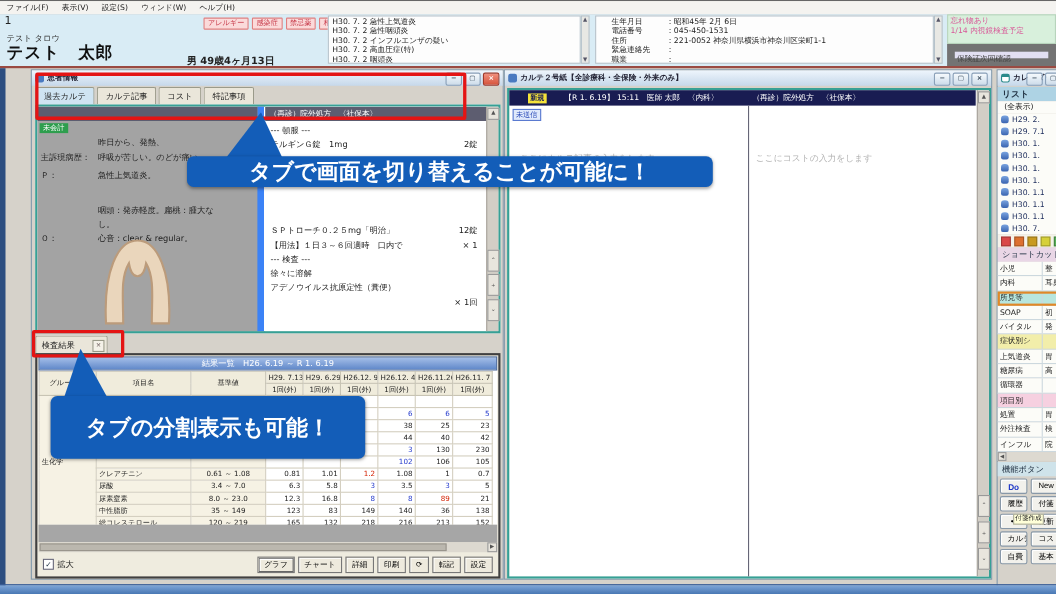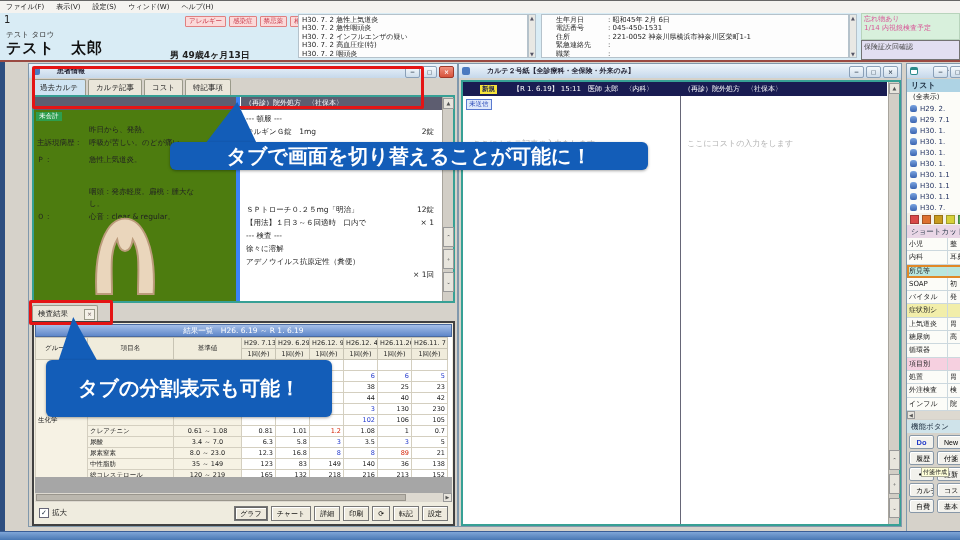--- a/index.html
+++ b/index.html
@@ -22,42 +22,42 @@
   .vsb{width:8px;background:#e8e8e4;border:1px solid #b5c2cb;box-sizing:border-box;font-size:5px;color:#556;}
   .vsb .a{position:absolute;left:0;width:100%;text-align:center;line-height:6px;}
   #diagsb{left:528px;top:1px;height:44px;}
   #details{left:541px;top:1px;width:308px;height:44px;background:#fdfdfd;border:1px solid #b5c2cb;overflow:hidden;padding:1px 0 0 14px;box-sizing:border-box;}
   .drow{display:flex;font-size:7px;line-height:8.4px;white-space:nowrap;}
   .dlbl{width:52px;}
   #detailssb{left:849px;top:1px;height:44px;}
   #notes{left:861px;top:0;width:99px;height:47px;}
   #notes-green{position:absolute;left:0;top:0;width:99px;height:27px;background:#d8f0dc;border:1px solid #b8d4bc;box-sizing:border-box;padding:1px 2px;}
   #notes-green div{font-size:7px;line-height:9px;color:#d85898;white-space:nowrap;}
-  #notes-purple{position:absolute;left:0;top:27px;width:99px;height:20px;background:#e2dff2;border:1px solid #737373;box-sizing:border-box;padding:2px 2px;}
+  #notes-purple{position:absolute;left:0;top:27px;width:99px;height:20px;background:#e2dff2;border:7px solid #737373;box-sizing:border-box;padding:2px 2px;}
   #notes-purple div{font-size:7px;line-height:9px;color:#444;white-space:nowrap;}
   #maroon{left:0;top:60px;width:960px;height:2px;background:#9a4a42;}
   #navstrip{left:0;top:62px;width:5px;height:478px;background:#2d4e80;}
   
   .win{position:absolute;background:#d6d2ca;border:1px solid #8098ac;box-sizing:border-box;}
   .titlebar{position:absolute;left:0;top:0;right:0;height:14px;background:linear-gradient(#eef5fc,#c6d8ea);
-            display:flex;align-items:center;gap:17px;padding-left:3px;font-size:7px;font-weight:bold;color:#223;}
+            display:flex;align-items:center;gap:3px;padding-left:3px;font-size:7px;font-weight:bold;color:#223;}
   .ticon{width:8px;height:8px;background:#4a7ac0;border-radius:2px;flex-shrink:0;}
   .ticon.cal{background:#fff;border:1px solid #2a8a8a;box-sizing:border-box;border-top:3px solid #2a8a8a;}
   .winbtns{position:absolute;right:3px;top:2px;display:flex;gap:2px;}
   .wb{width:13px;height:10px;font-size:6px;line-height:9px;text-align:center;background:linear-gradient(#f6fafd,#cddcea);
       border:1px solid #8aa0b8;border-radius:2px;color:#345;}
   .wb.close{background:linear-gradient(#f0907e,#d6533c);color:#fff;border-color:#a03828;}
   
   #lwin{left:28px;top:63px;width:430px;height:464px;}
   #ltabs{position:absolute;left:3px;top:15px;height:16px;display:flex;gap:2px;}
   .tab{font-size:7.5px;line-height:15px;padding:0 7px;background:#eae6da;border:1px solid #9a9a8a;border-bottom:none;
        border-radius:2px 2px 0 0;white-space:nowrap;}
   .tab.active{background:#cfe4f2;}
   #paneA{position:absolute;left:3px;top:31px;width:423px;height:208px;border:2px solid #37a095;background:#fff;box-sizing:border-box;}
-  #colA{position:absolute;left:0;top:0;width:206px;height:204px;border-right:4px solid #3b82f6;box-sizing:border-box;overflow:hidden;background:#4d7c0f;}
+  #colA{position:absolute;left:0;top:0;width:206px;height:204px;border-right:6px solid #3b82f6;box-sizing:border-box;overflow:hidden;background:#a3a3a3;}
   #rechdr{position:absolute;left:0;top:0;width:206px;height:13px;background:#5d5d70;}
   #status{position:absolute;left:2px;top:15px;font-size:6.5px;line-height:9px;padding:0 3px;color:#fff;background:#2e9e4e;}
   #soap{position:absolute;left:3px;top:27px;width:198px;}
   .soap-row{display:flex;font-size:7.5px;line-height:12.5px;align-items:flex-end;}
   .soap-label{width:52px;flex-shrink:0;}
   .soap-row.g1{margin-bottom:5px;} .soap-row.g2{margin-bottom:19px;}
   #throat{position:absolute;left:52px;top:116px;}
   #colB{position:absolute;left:207px;top:0;width:202px;height:204px;overflow:hidden;background:#fff;}
   #rxhdr{position:absolute;left:0;top:0;width:202px;height:13px;background:#5d5d70;color:#fff;font-size:7px;line-height:13px;padding-left:4px;box-sizing:border-box;}
   #rxlines{position:absolute;left:5px;top:15px;width:188px;}

